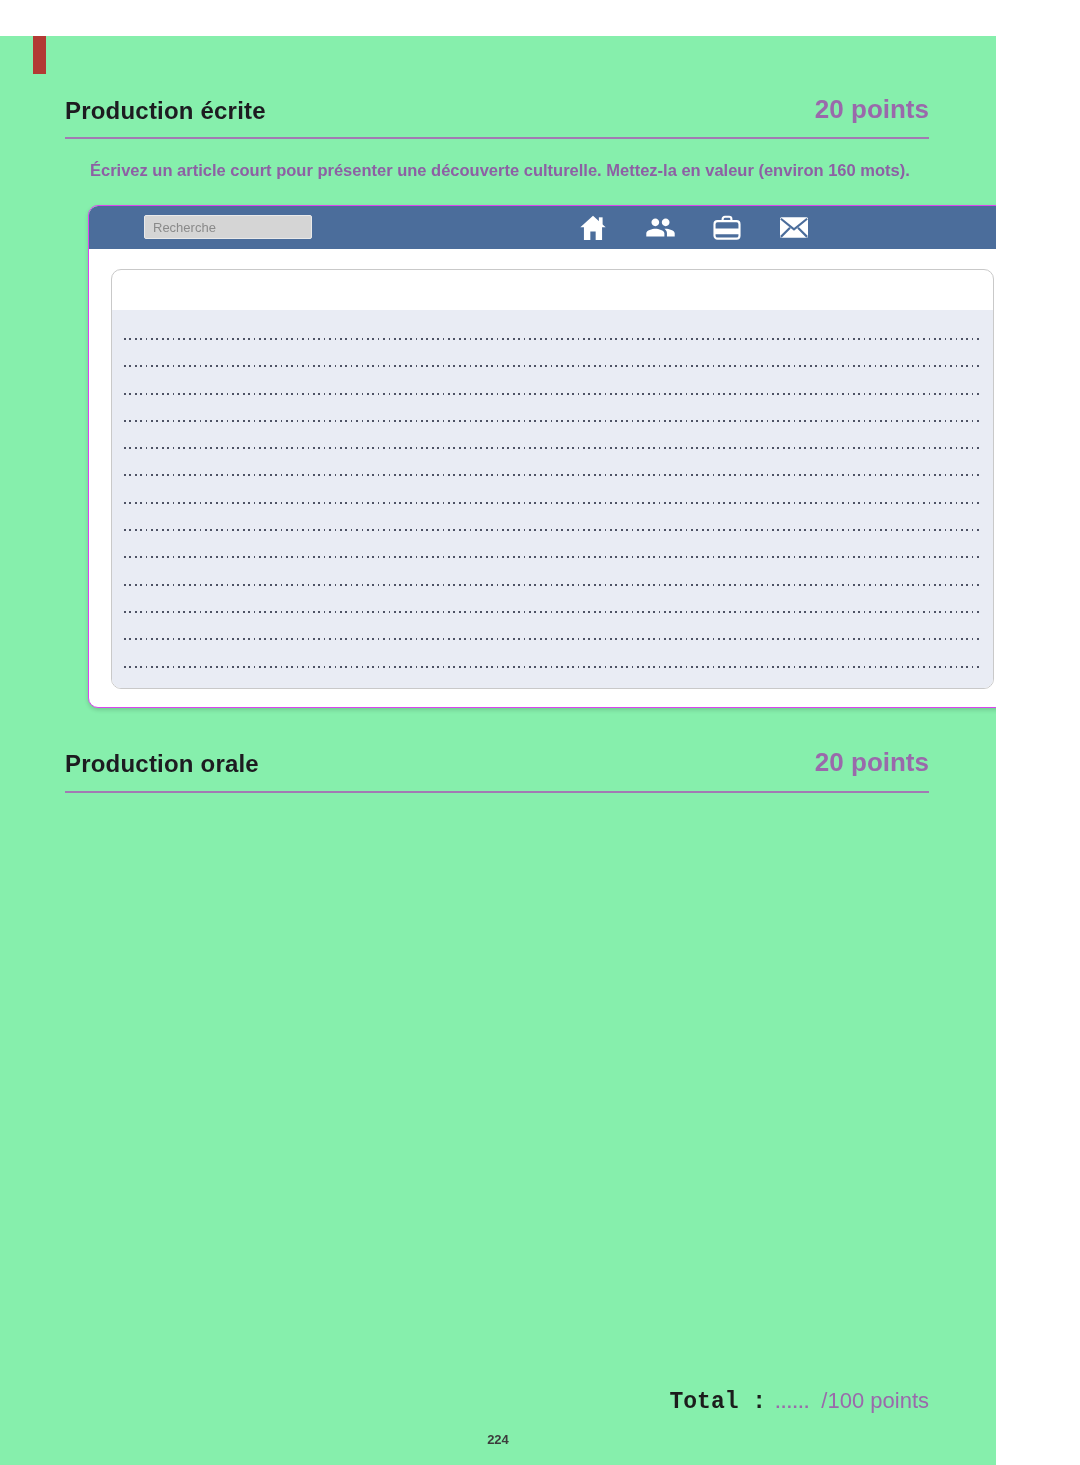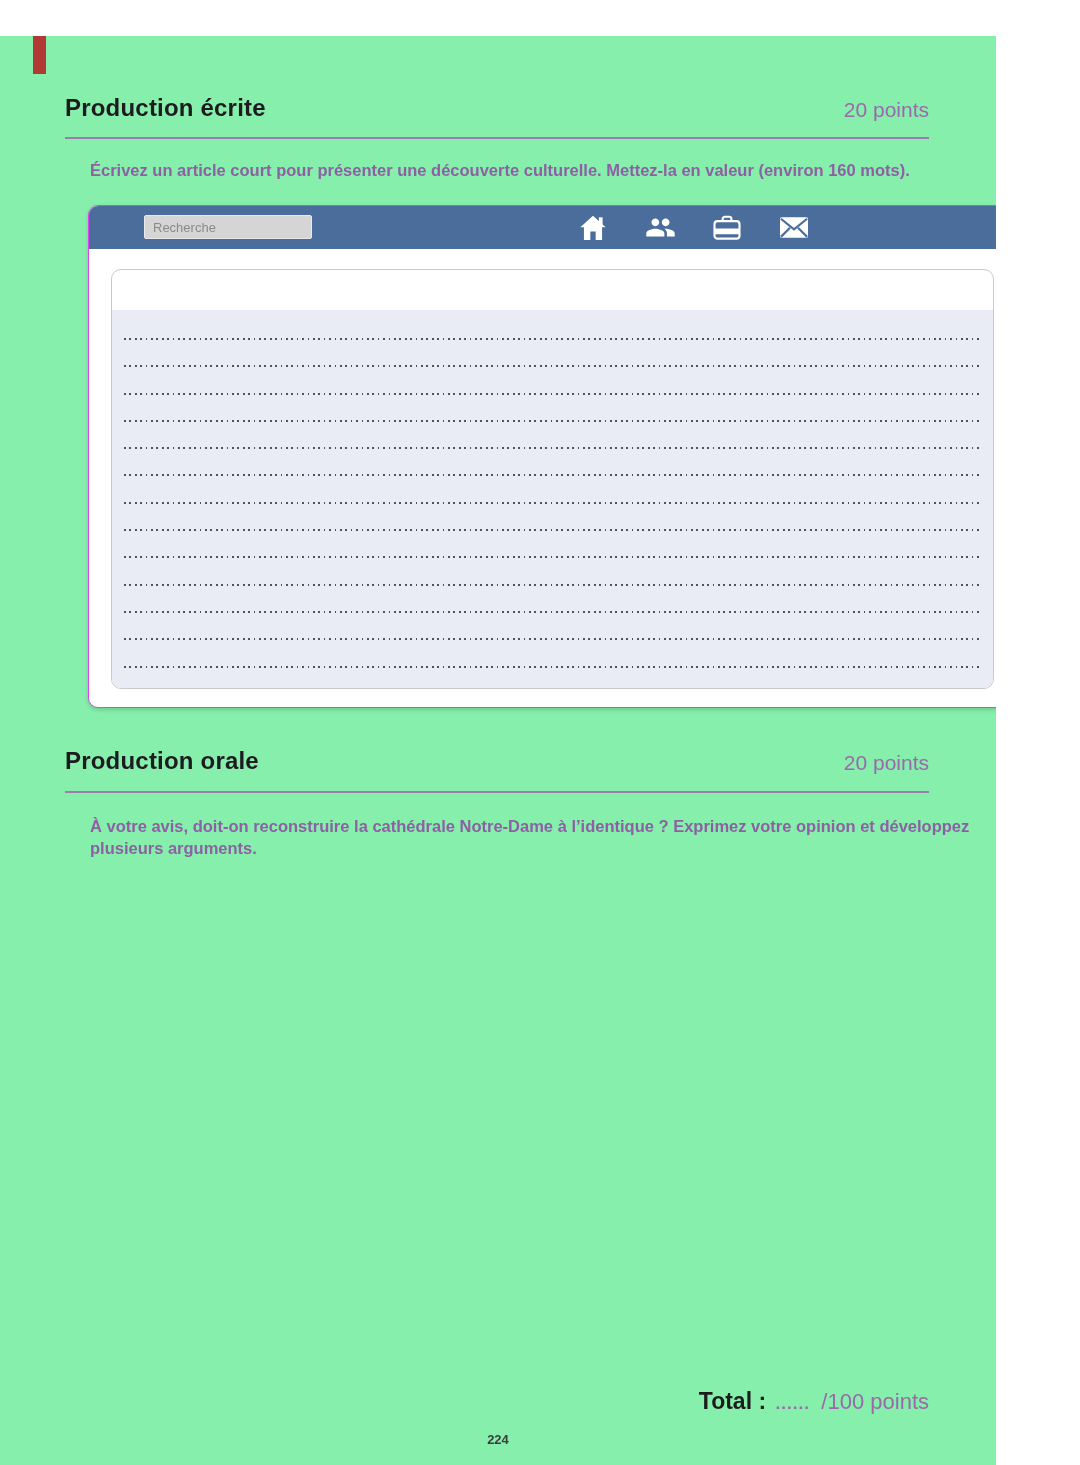--- a/index.html
+++ b/index.html
@@ -5,21 +5,21 @@
   html,body{margin:0;padding:0;background:#ffffff;}
   body{font-family:"Liberation Sans","DejaVu Sans",sans-serif;}
   #page{position:relative;width:996px;height:1465px;background:#86efac;overflow:hidden;margin-top:36px;}
 
   
   .edge-tab{position:absolute;left:33px;top:0;width:13px;height:38px;background:#b23a34;}
 
   
   .section-head{position:absolute;left:65px;right:67px;display:flex;justify-content:space-between;align-items:flex-end;}
   .section-title{font-size:24px;font-weight:bold;color:#1d1b20;letter-spacing:.2px;}
-  .section-points{font-size:21px;font-weight:normal;color:#9a69ab;}
+  .section-points{font-size:26px;font-weight:bold;color:#9a69ab;}
   .section-rule{position:absolute;left:65px;right:67px;height:2px;background:#a27ab3;}
   .instruction{position:absolute;left:90px;font-size:16.5px;font-weight:bold;color:#8d60a4;line-height:22px;}
 
   
   .browser{position:absolute;left:88px;top:169px;width:924px;height:501px;background:#fff;
            border:1px solid #d946ef;border-radius:10px;box-shadow:0 2px 4px rgba(0,0,0,.16);}
   .toolbar{position:absolute;left:0;top:0;right:0;height:43px;background:#4b6d9b;border-radius:9px 9px 0 0;}
   .search{position:absolute;left:55px;top:9px;width:150px;height:22px;background:#d5d5d5;
           border:1px solid #e9e9e9;border-radius:2px;font-family:"Liberation Sans",sans-serif;
           font-size:13px;color:#8a8a8a;padding:0 8px;outline:none;}
@@ -36,21 +36,21 @@
   .sort{display:flex;align-items:center;gap:5px;cursor:pointer;}
   .sort-label{font-size:12.5px;font-weight:bold;color:#2b2b2f;letter-spacing:-.2px;}
   .caret{width:0;height:0;border-left:6px solid transparent;border-right:6px solid transparent;border-top:8px solid #2b2b2f;}
 
   .writing-area{position:absolute;left:0;right:0;top:40px;bottom:0;background:#e9ecf4;padding:3px 13px 0 12px;}
   .dotline{height:27.3px;background-image:repeating-linear-gradient(to right,#4d5264 0 1.7px,transparent 1.7px 5.4px);
            background-size:100% 2.3px;background-repeat:no-repeat;background-position:left bottom;}
 
   
   .total{position:absolute;right:67px;top:1352px;white-space:nowrap;}
-  .total-label{font-size:23px;font-weight:bold;color:#1c1c1c;}
+  .total-label{font-size:23px;font-weight:bold;color:#1c1c1c;font-family:Liberation Mono, monospace;}
   .total-dots{font-size:17px;font-weight:bold;color:#9a69ab;letter-spacing:1px;margin-left:5px;}
   .total-suffix{font-size:22px;font-weight:normal;color:#9a69ab;margin-left:7px;}
   .page-number{position:absolute;left:0;right:0;top:1396px;text-align:center;
                font-size:13px;font-weight:bold;color:#3c3c3c;}
 </style>
 </head>
 <body>
 
 <div id="page">
 
@@ -112,21 +112,20 @@
           <div class="dotline"></div>
         </div>
     </div>
   </div>
 
   <div class="section-head" style="top:711px;">
     <span class="section-title">Production orale</span>
     <span class="section-points">20 points</span>
   </div>
   <div class="section-rule" style="top:755px;"></div>
-  <div class="instruction" style="top:779px;width:885px;">À votre avis, doit-on reconstruire la cathédrale Notre-Dame à l’identique ? Exprimez votre opinion et développez plusieurs arguments.</div>
 
   <div class="total">
     <span class="total-label">Total :</span>
     <span class="total-dots">......</span>
     <span class="total-suffix">/100 points</span>
   </div>
   <div class="page-number">224</div>
 
 </div>
 

